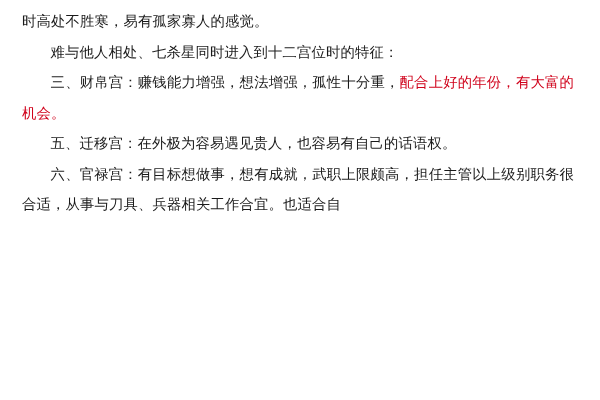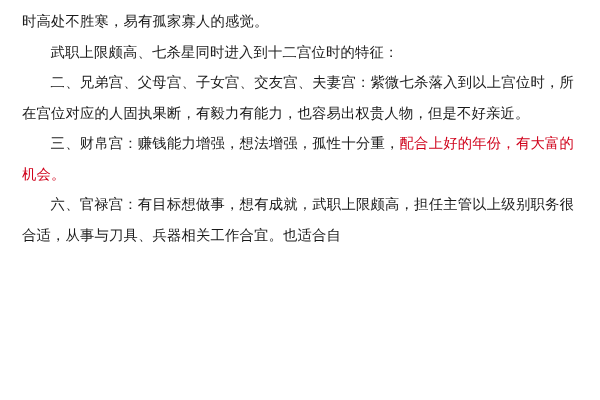--- a/index.html
+++ b/index.html
@@ -40,18 +40,18 @@
   .hl {
     color: #d0021b;
   }
 </style>
 </head>
 <body>
 
 <div class="page">
   <div class="doc-body" id="doc-body">
       <p class="para first"><span>时高处不胜寒，易有孤家寡人的感觉。</span></p>
-      <p class="para"><span>武职上限颇高、七杀星同时进入到十二宫位时的特征：</span></p>
-      <p class="para"><span>二、兄弟宫、父母宫、子女宫、交友宫、夫妻宫：紫微七杀落入到以上宫位时，所在宫位对应的人固执果断，有毅力有能力，也容易出权贵人物，但是不好亲近。</span></p>
+      <p class="para"><span>难与他人相处、七杀星同时进入到十二宫位时的特征：</span></p>
       <p class="para"><span>三、财帛宫：赚钱能力增强，想法增强，孤性十分重，</span><span class="hl">配合上好的年份，有大富的机会。</span></p>
+      <p class="para"><span>五、迁移宫：在外极为容易遇见贵人，也容易有自己的话语权。</span></p>
       <p class="para"><span>六、官禄宫：有目标想做事，想有成就，武职上限颇高，担任主管以上级别职务很合适，从事与刀具、兵器相关工作合宜。也适合自</span></p>
     </div>
 </div>
 
 </body></html>

